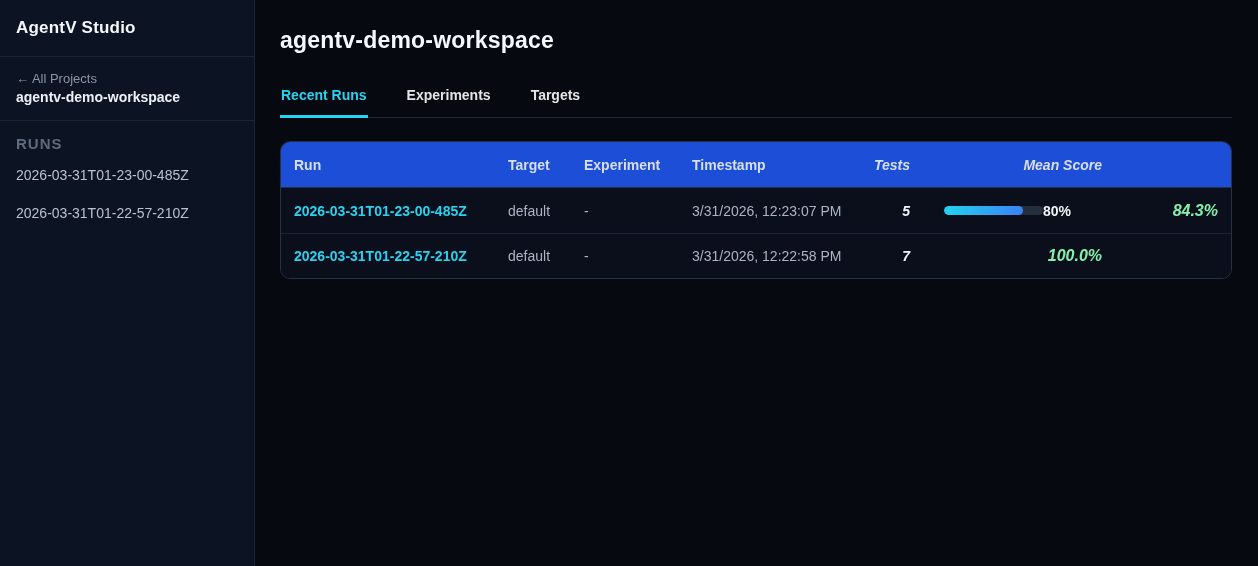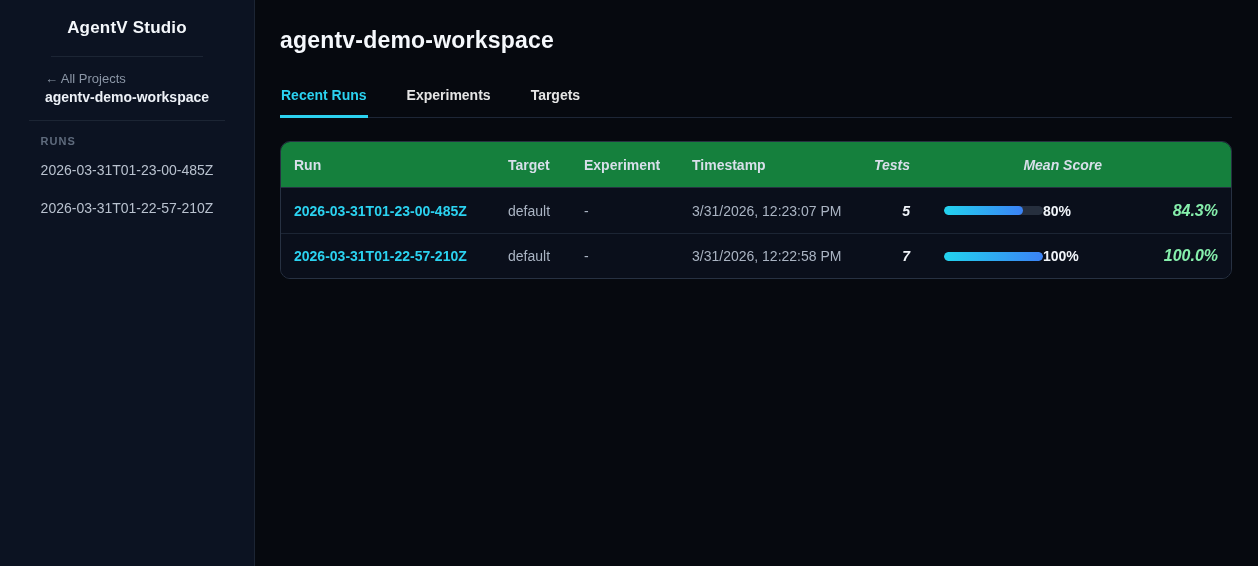--- a/index.html
+++ b/index.html
@@ -10,21 +10,21 @@
     color: #eef2f7;
     overflow: hidden;
   }
   .app { display: flex; width: 1258px; height: 566px; }
 
   
   .sidebar {
     width: 255px; min-width: 255px; height: 100%;
     background: #0c1322;
     border-right: 1px solid #1c2534;
-    display: flex; flex-direction: column; align-items: center;
+    display: flex; flex-direction: column;
   }
   .sidebar-header {
     height: 57px;
     padding: 0 16px;
     display: flex; align-items: center;
     border-bottom: 1px solid #1c2534;
   }
   .app-title { font-size: 17px; font-weight: bold; color: #f4f7fb; letter-spacing: 0.2px; }
   .sidebar-project {
     padding: 14px 16px 15px 16px;
@@ -33,21 +33,21 @@
   .back-link {
     display: block;
     font-size: 13px; color: #8b96a6;
     text-decoration: none;
     cursor: pointer;
     margin-bottom: 3px;
   }
   .project-name { font-size: 14px; font-weight: bold; color: #edf1f7; }
   .sidebar-runs { padding: 14px 16px; }
   .runs-label {
-    font-size: 11px; font-weight: bold;
+    font-size: 15px; font-weight: bold;
     color: #5f6b7d; letter-spacing: 1px;
     margin-bottom: 15px;
   }
   .run-item {
     font-size: 14px; color: #b9c2cf;
     margin-bottom: 22px;
     cursor: pointer;
     white-space: nowrap;
   }
 
@@ -83,21 +83,21 @@
     background: #0a0f1b;
   }
   .trow {
     display: grid;
     grid-template-columns: 214px 76px 108px 165px 53px 192px 1fr;
     align-items: center;
     padding: 0 13px;
   }
   .thead {
     height: 46px;
-    background: #15803d;
+    background: #1d4ed8;
     border-bottom: 1px solid #273142;
   }
   .th {
     font-size: 14px; font-weight: bold; color: #d8dfea;
   }
   .tbody-row {
     height: 45px;
     background: #0a0f1b;
   }
   .tbody-row + .tbody-row { border-top: 1px solid #1c2534; }
@@ -185,23 +185,17 @@
         </div>
         <div class="td td-score col-right">84.3%</div>
       </div>
 
       <div class="trow tbody-row">
         <div class="td"><a class="run-link">2026-03-31T01-22-57-210Z</a></div>
         <div class="td">default</div>
         <div class="td">-</div>
         <div class="td">3/31/2026, 12:22:58 PM</div>
         <div class="td td-tests col-right">7</div>
-        <div class="cell-passing">
-          <div class="progress-track">
-            <div class="progress-fill" style="width: 100%;"></div>
-          </div>
-          <span class="passing-pct">100%</span>
-        </div>
         <div class="td td-score col-right">100.0%</div>
       </div>
     </div>
   </main>
 </div>
 
 </body></html>

